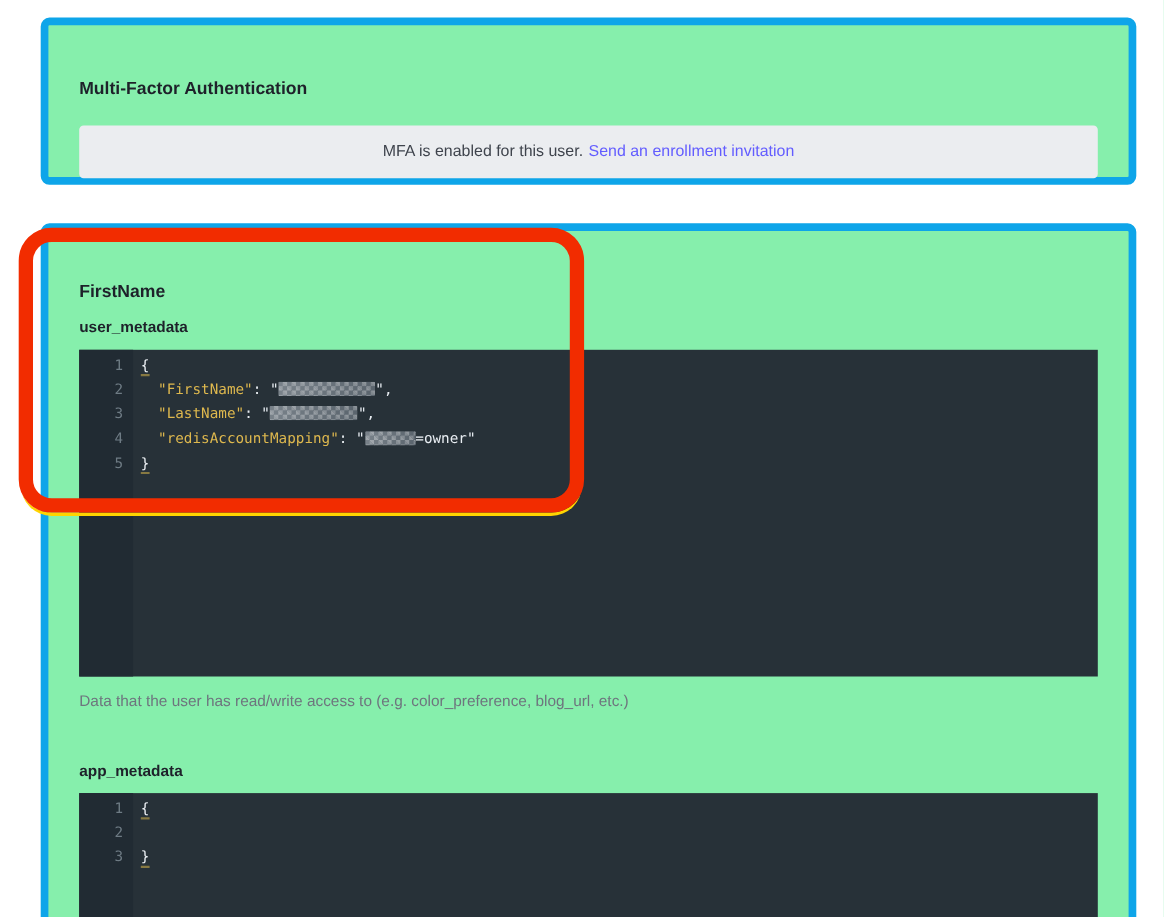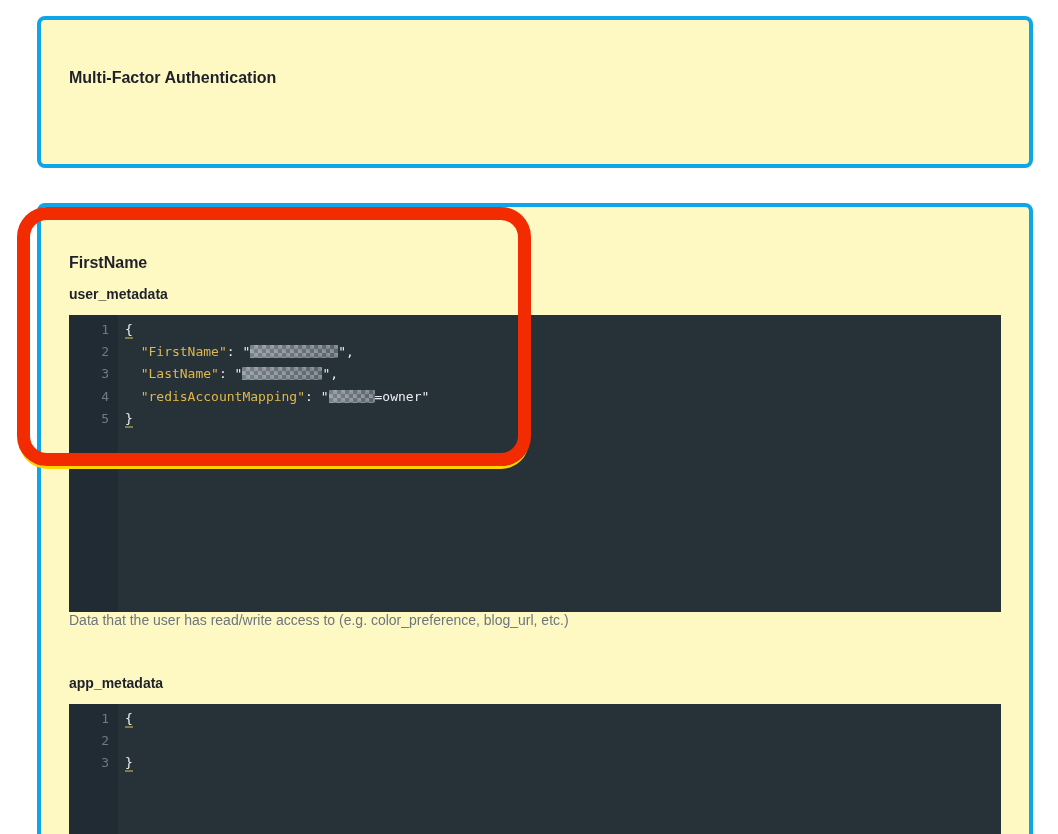--- a/index.html
+++ b/index.html
@@ -9,22 +9,22 @@
     background:#ffffff;
     font-family:"Liberation Sans", sans-serif;
     position:relative;
     overflow:hidden;
     color:#1e212a;
   }
   .card {
     position:absolute;
     left:37px;
     width:996px;
-    background:#fef9c3;
-    border:4px solid #0ea5e9;
+    background:#86efac;
+    border:7px solid #0ea5e9;
     border-radius:8px;
   }
   .card-mfa { top:16px; height:152px; padding:36px 28px 28px 28px; }
   .card-metadata { top:203px; height:720px; padding:34px 28px 28px 28px; }
 
   .card-title {
     font-size:16px;
     font-weight:bold;
     color:#1e212a;
     line-height:18px;
@@ -95,20 +95,21 @@
     border-radius:1px;
     background-image:
       linear-gradient(45deg, rgba(255,255,255,.30) 25%, transparent 25%, transparent 75%, rgba(255,255,255,.30) 75%),
       linear-gradient(45deg, rgba(255,255,255,.22) 25%, transparent 25%, transparent 75%, rgba(255,255,255,.22) 75%),
       linear-gradient(90deg, #79828a, #5a646d);
     background-size:8px 8px, 8px 8px, 100% 100%;
     background-position:0 0, 4px 4px, 0 0;
     filter:blur(0.6px);
   }
   .caption {
+    margin-top:14px;
     font-size:14px;
     color:#6e757e;
     line-height:17px;
   }
 
   .annotation {
     position:absolute;
     left:17px;
     top:207px;
     width:514px;
@@ -118,20 +119,24 @@
     box-shadow:0 5px 0 -2px #ffd400;
     pointer-events:none;
     z-index:10;
   }
 </style>
 </head>
 <body>
 
 <section class="card card-mfa">
   <h2 class="card-title">Multi-Factor Authentication</h2>
+  <div class="mfa-banner">
+    <span>MFA is enabled for this user.</span>
+    <a style="color: rgb(99, 93, 255);">Send an enrollment invitation</a>
+  </div>
 </section>
 
 <section class="card card-metadata">
   <h2 class="card-title">FirstName</h2>
 
   <div class="field-label lbl-user">user_metadata</div>
   <div class="editor editor-user">
     <div class="gutter">
         <div class="line-number">1</div>
         <div class="line-number">2</div>

